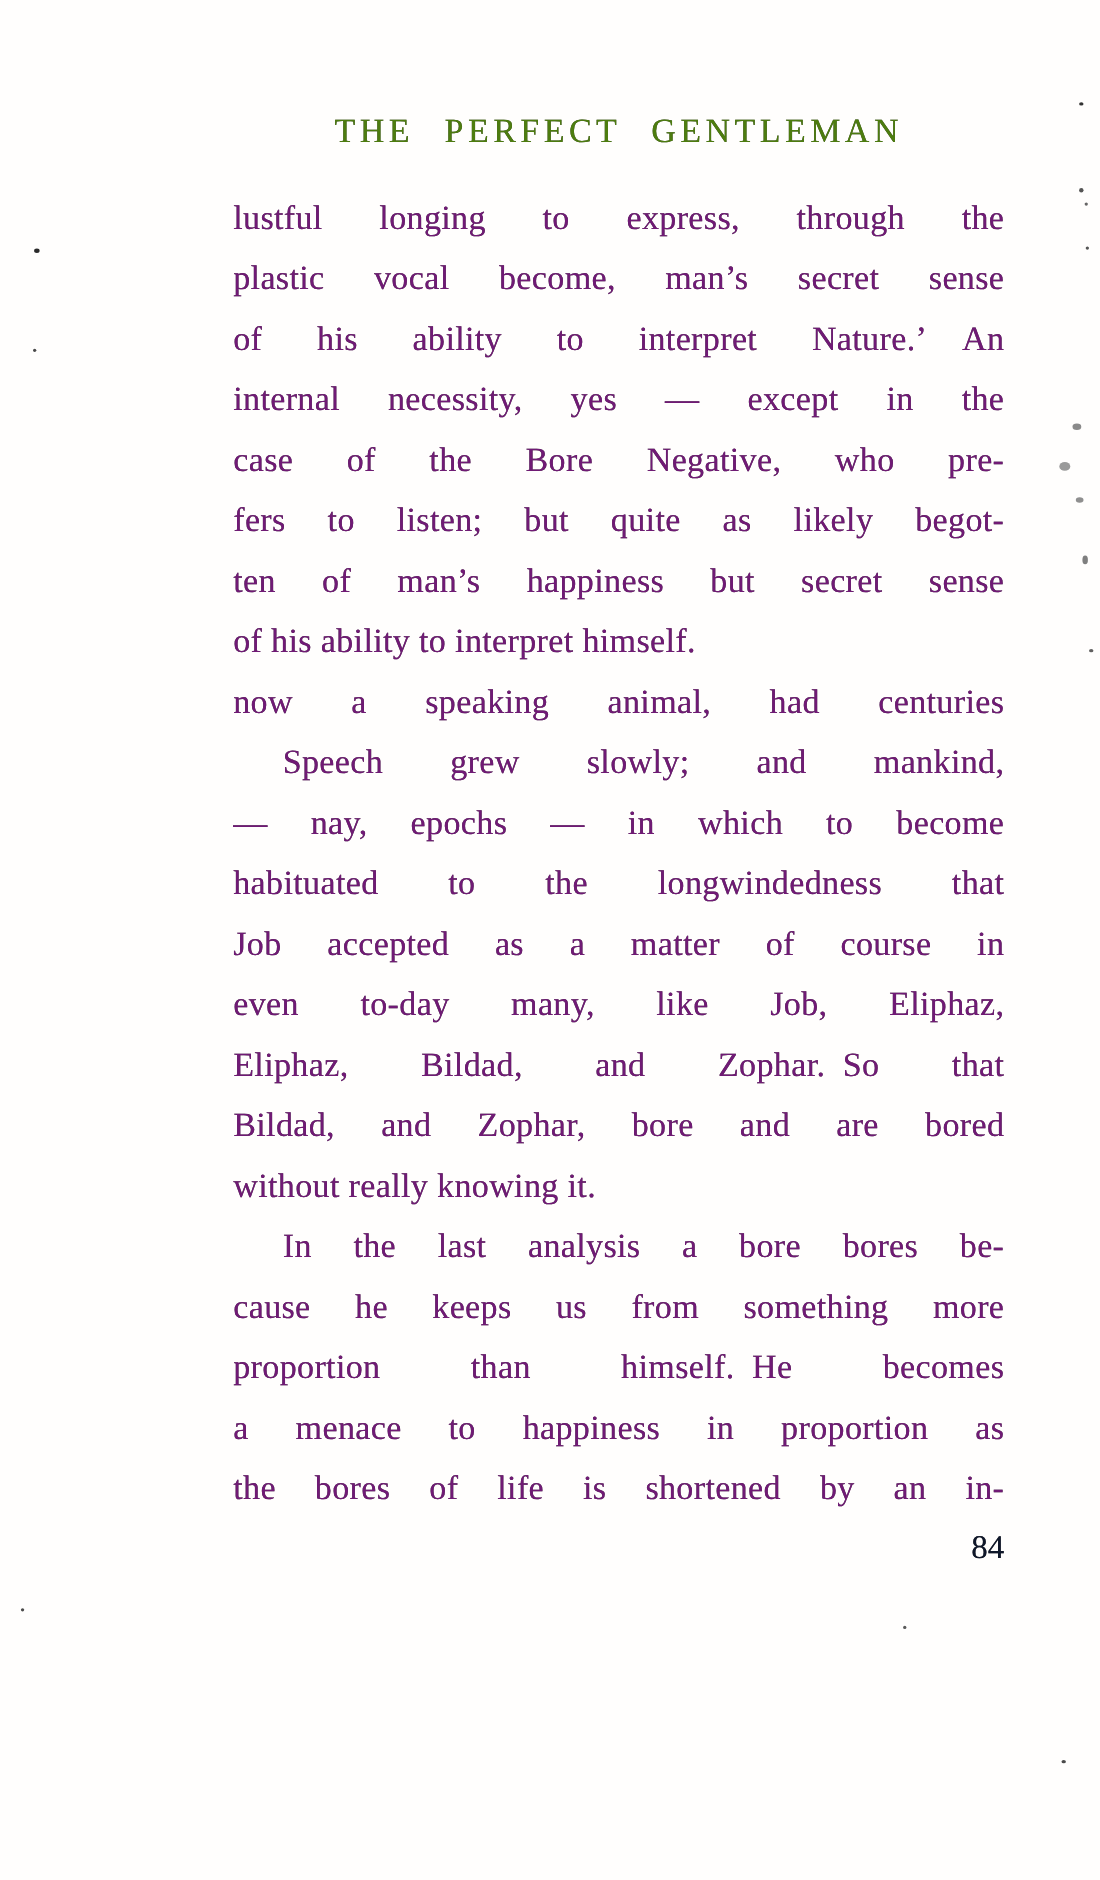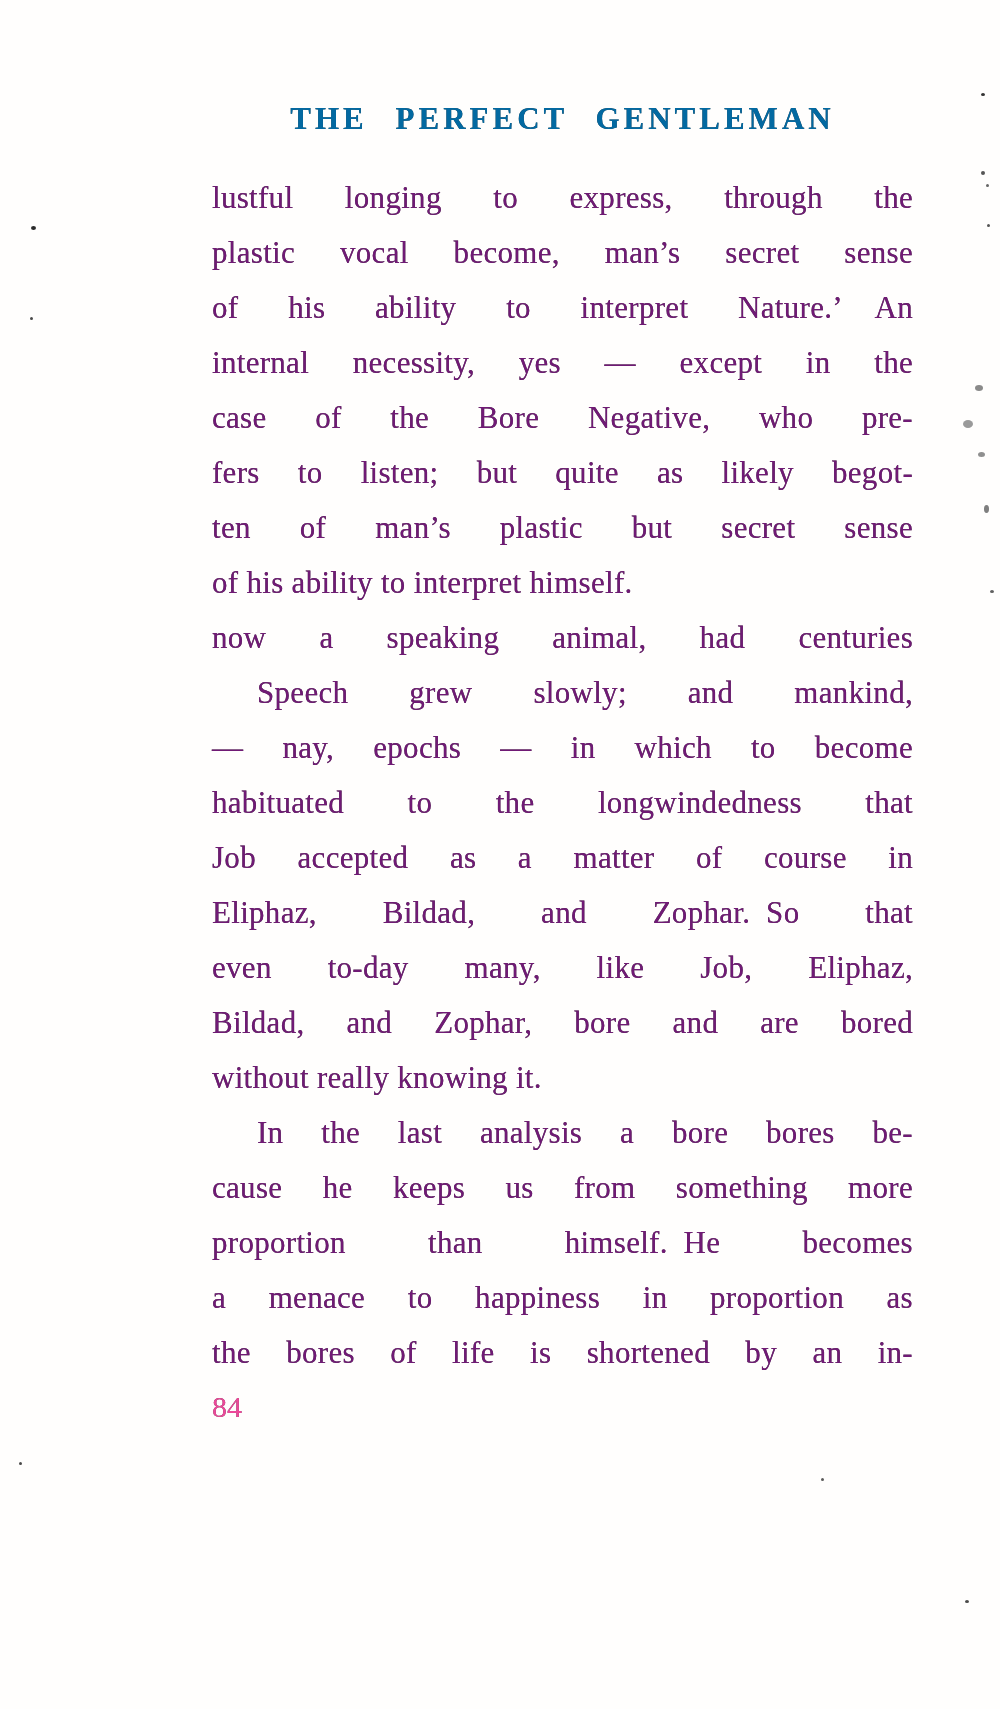--- a/index.html
+++ b/index.html
@@ -12,73 +12,73 @@
   }
   .page {
     position: absolute; left: 0; top: 0;
     width: 1000px; height: 1709px;
     background: #fffefd;
   }
   .header {
     position: absolute; top: 101px; left: 212px; width: 701px;
     margin: 0;
     text-align: center;
-    font-size: 31px; font-weight: 700;
+    font-size: 31px; font-weight: 400;
     letter-spacing: 4px; word-spacing: 16px;
-    color: #0369a1;
+    color: #4d7c0f;
     text-shadow: 0 0 0.6px rgba(0,0,0,0.75);
     white-space: nowrap;
   }
   .text-column {
     position: absolute; top: 170px; left: 212px; width: 701px;
     font-size: 31px; line-height: 55px;
     letter-spacing: 0.3px;
     color: #701a75;
     text-shadow: 0 0 0.6px rgba(0,0,0,0.7);
   }
   .line {
     height: 55px;
     text-align: justify;
     text-align-last: justify;
   }
   .line.no-just { text-align: right; text-align-last: left; }
   .line.indent { text-indent: 45px; }
   .page-number {
     position: absolute; top: 1390px; left: 212px; width: 701px;
-    text-align: left;
-    font-size: 30px; color: #ec4899;
+    text-align: right;
+    font-size: 30px; color: #0f172a;
     text-shadow: 0 0 0.6px rgba(0,0,0,0.7);
   }
   .speck { position: absolute; border-radius: 50%; }
 </style>
 </head>
 <body>
 
 <div class="page">
   <h1 class="header">THE PERFECT GENTLEMAN</h1>
 
   <div class="text-column" id="text-column">
       <div>
         <div class="line">lustful longing to express, through the</div>
         <div class="line">plastic vocal become, man’s secret sense</div>
         <div class="line">of his ability to interpret Nature.’  An</div>
         <div class="line">internal necessity, yes — except in the</div>
         <div class="line">case of the Bore Negative, who pre-</div>
         <div class="line">fers to listen; but quite as likely begot-</div>
-        <div class="line">ten of man’s plastic but secret sense</div>
+        <div class="line">ten of man’s happiness but secret sense</div>
         <div class="line no-just">of his ability to interpret himself.</div>
       </div>
       <div>
         <div class="line">now a speaking animal, had centuries</div>
         <div class="line indent">Speech grew slowly; and mankind,</div>
         <div class="line">— nay, epochs — in which to become</div>
         <div class="line">habituated to the longwindedness that</div>
         <div class="line">Job accepted as a matter of course in</div>
+        <div class="line">even to-day many, like Job, Eliphaz,</div>
         <div class="line">Eliphaz, Bildad, and Zophar. So that</div>
-        <div class="line">even to-day many, like Job, Eliphaz,</div>
         <div class="line">Bildad, and Zophar, bore and are bored</div>
         <div class="line no-just">without really knowing it.</div>
       </div>
       <div>
         <div class="line indent">In the last analysis a bore bores be-</div>
         <div class="line">cause he keeps us from something more</div>
         <div class="line">proportion than himself. He becomes</div>
         <div class="line">a menace to happiness in proportion as</div>
         <div class="line">the bores of life is shortened by an in-</div>
       </div>

